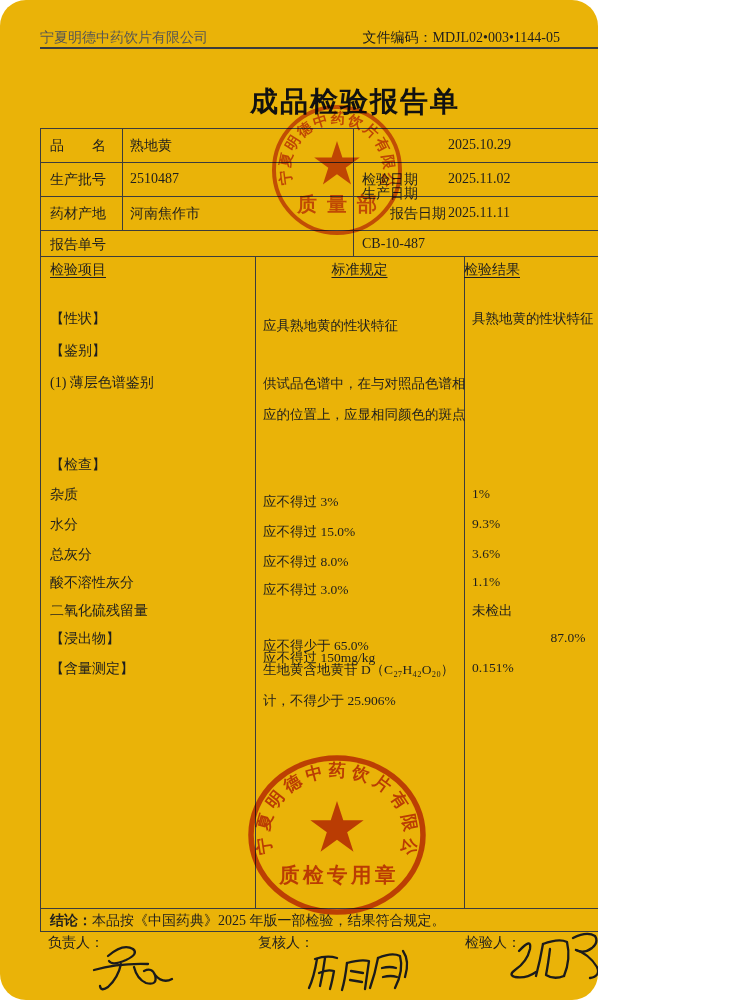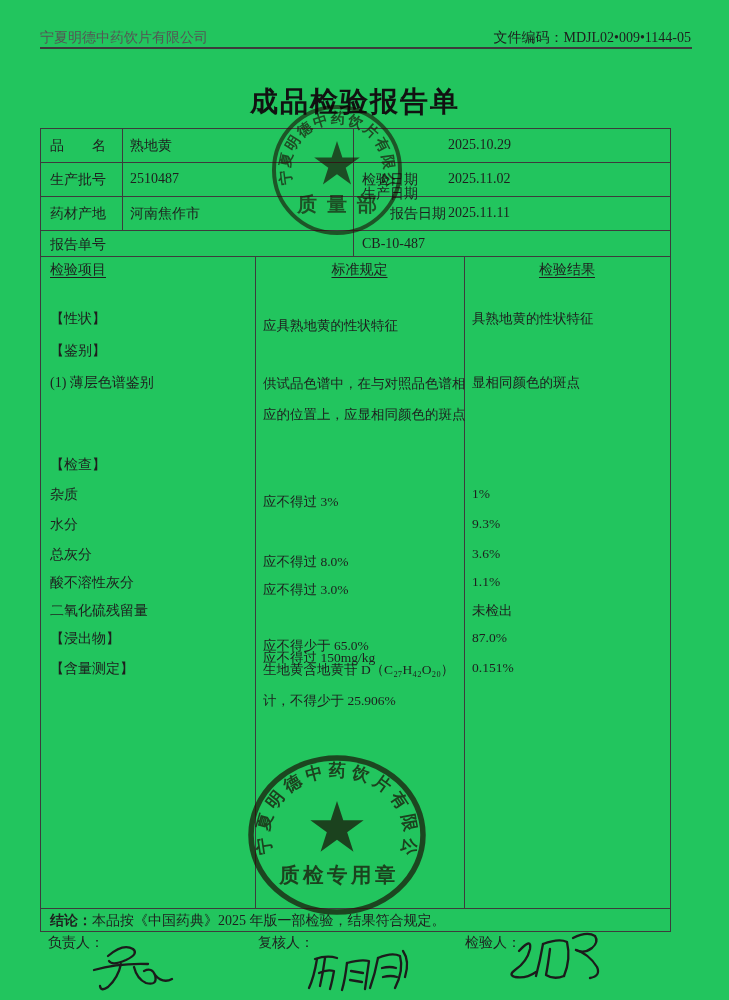--- a/index.html
+++ b/index.html
@@ -1,46 +1,47 @@
 <!DOCTYPE html>
 <html><head>
 <meta charset="utf-8">
 <style>
   * { margin:0; padding:0; box-sizing:border-box; }
   html,body { background:#fff; }
   .page {
-    position:relative; width:729px; height:1000px; background:#22c55e;
+    position:relative; width:598px; height:1000px; background:#eab308;
     font-family:"Liberation Serif","DejaVu Serif",serif; color:#222;
     overflow:hidden;
+    border-radius:26px;
   }
   .abs { position:absolute; }
   .line { position:absolute; background:#3c3c3c; }
   .txt { position:absolute; font-size:14px; white-space:nowrap; color:#1e1e1e; }
   .gray { color:#555; }
   .title {
     position:absolute; left:40px; top:83px; width:630px; text-align:center;
     font-size:28px; font-weight:bold; letter-spacing:2px; color:#111;
   }
   .hd { text-decoration:underline; text-underline-offset:3px; }
   .center2 { left:255px; width:209px; text-align:center; }
-  .center3 { left:464px; width:206px; text-align:center; }
+  .center3 { left:464px; width:206px; text-align:left; }
   .item { left:50px; }
   .std  { left:263px; width:206px; white-space:normal; font-size:13.5px; line-height:31px; }
   .res  { left:472px; width:192px; white-space:normal; font-size:13.5px; }
   .stamp { position:absolute; mix-blend-mode:multiply; }
   .sig { position:absolute; }
 </style>
 </head>
 <body>
 
 <div class="page">
 
   <div class="txt gray" style="left:40px; top:29px;">宁夏明德中药饮片有限公司</div>
   <div class="txt" style="right:38px; top:29px;">
-    <span>文件编码：</span><span>MDJL02•009•1144-05</span>
+    <span>文件编码：</span><span>MDJL02•003•1144-05</span>
   </div>
   <div class="line" style="left:40px; top:47px; width:652px; height:2px;"></div>
 
   <div class="title">成品检验报告单</div>
 
   <div class="abs" style="left:40px; top:128px; width:631px; height:804px; border:1.5px solid #3c3c3c;"></div>
   <div class="line" style="left:40px; top:162px; width:631px; height:1px;"></div>
   <div class="line" style="left:40px; top:196px; width:631px; height:1px;"></div>
   <div class="line" style="left:40px; top:230px; width:631px; height:1px;"></div>
   <div class="line" style="left:40px; top:256px; width:631px; height:1px;"></div>
@@ -73,46 +74,46 @@
   <div class="txt hd center3" style="top:261px;">检验结果</div>
 
   <div class="txt item" style="top:310px;">【性状】</div>
   <div class="txt std" style="top:310px;">应具熟地黄的性状特征</div>
   <div class="txt res" style="top:310px;">具熟地黄的性状特征</div>
 
   <div class="txt item" style="top:342px;">【鉴别】</div>
 
   <div class="txt item" style="top:374px;">(1) 薄层色谱鉴别</div>
   <div class="txt std" style="top:368px;">供试品色谱中，在与对照品色谱相应的位置上，应显相同颜色的斑点</div>
-  <div class="txt res" style="top:374px;">显相同颜色的斑点</div>
 
   <div class="txt item" style="top:456px;">【检查】</div>
 
   <div class="txt item" style="top:486px;">杂质</div>
   <div class="txt std" style="top:486px;">应不得过 3%</div>
   <div class="txt res" style="top:486px;">1%</div>
 
   <div class="txt item" style="top:516px;">水分</div>
+  <div class="txt std" style="top:516px;">应不得过 15.0%</div>
   <div class="txt res" style="top:516px;">9.3%</div>
 
   <div class="txt item" style="top:546px;">总灰分</div>
   <div class="txt std" style="top:546px;">应不得过 8.0%</div>
   <div class="txt res" style="top:546px;">3.6%</div>
 
   <div class="txt item" style="top:574px;">酸不溶性灰分</div>
   <div class="txt std" style="top:574px;">应不得过 3.0%</div>
   <div class="txt res" style="top:574px;">1.1%</div>
 
   <div class="txt item" style="top:602px;">二氧化硫残留量</div>
   <div class="txt std" style="top:602px;margin-top:40px;">应不得过 150mg/kg</div>
   <div class="txt res" style="top:602px;">未检出</div>
 
   <div class="txt item" style="top:630px;">【浸出物】</div>
   <div class="txt std" style="top:630px;">应不得少于 65.0%</div>
-  <div class="txt res" style="top:630px;">87.0%</div>
+  <div class="txt res" style="top:630px;text-align:center;">87.0%</div>
 
   <div class="txt item" style="top:660px;">【含量测定】</div>
   <div class="txt std" style="top:654px;">生地黄含地黄苷 D（C₂₇H₄₂O₂₀）计，不得少于 25.906%</div>
   <div class="txt res" style="top:660px;">0.151%</div>
 
   <div class="txt" style="left:50px; top:912px;">
     <span style="font-weight:bold;">结论：</span><span>本品按《中国药典》2025 年版一部检验，结果符合规定。</span>
   </div>
 
   <div class="txt" style="left:48px;  top:934px;">负责人：</div>

